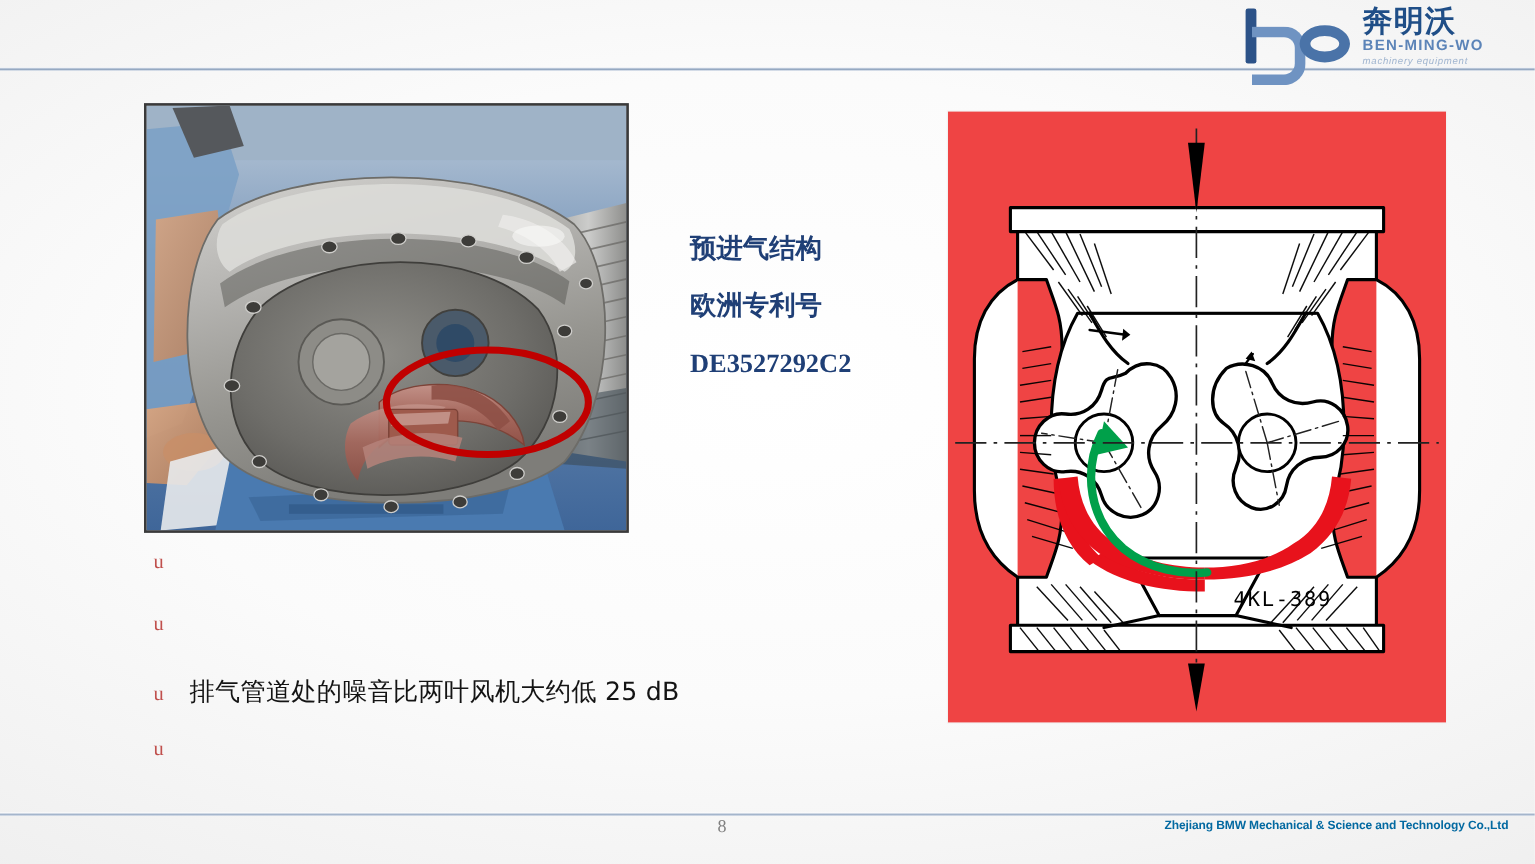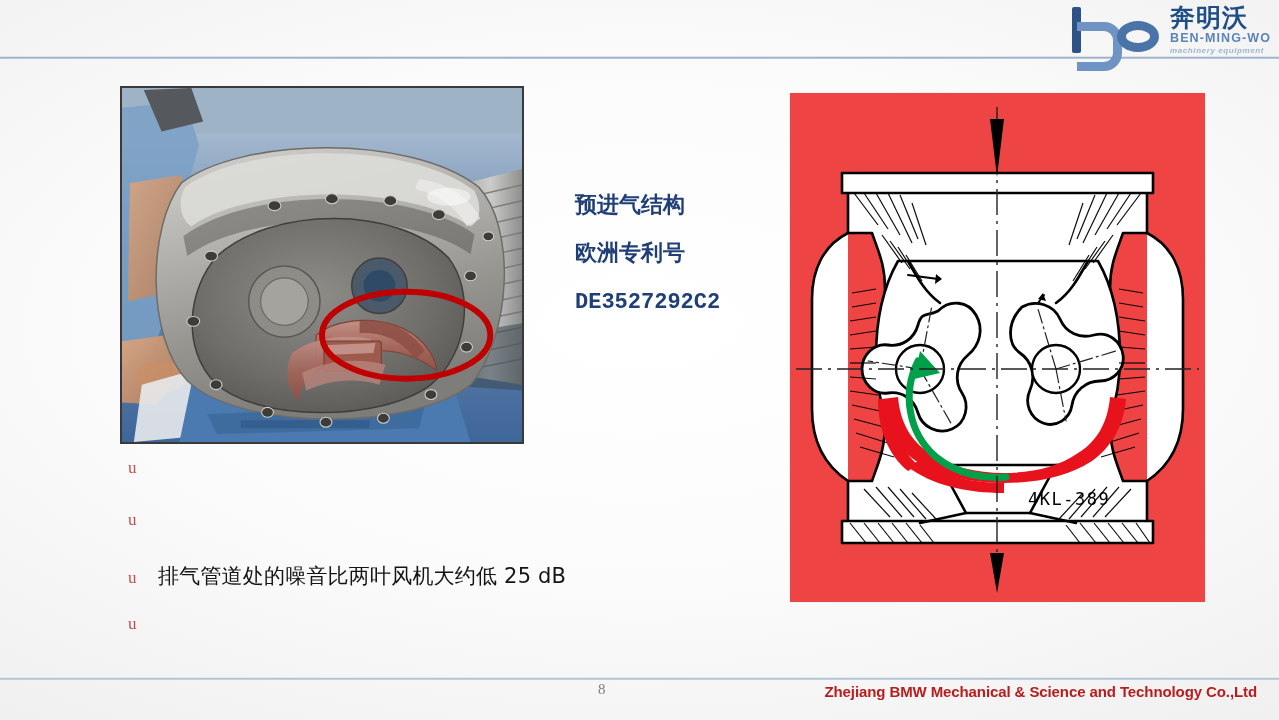--- a/index.html
+++ b/index.html
@@ -17,21 +17,21 @@
   #header {
     position: absolute; left: 0; top: 0; width: 1279px; height: 60px;
   }
   #header-divider {
     position: absolute; left: 0; top: 56px; width: 1279px; height: 3px;
     background: linear-gradient(to bottom, #ffffff 0%, #b9c6d8 35%, #8fa3bd 60%, #d9e1ec 100%);
   }
   #logo {
     position: absolute; right: 8px; top: 3px;
     width: 270px; height: 54px;
-    display: flex; align-items: center; justify-content: flex-end;
+    display: flex; align-items: center; justify-content: center;
   }
   .logo-mark {
     position: relative; width: 96px; height: 48px; margin-right: 4px; flex: none;
   }
   .logo-b {
     position: absolute; left: 2px; top: 1px; width: 42px; height: 46px;
   }
   .logo-b::before {
     content: ""; position: absolute; left: 0; top: 0; width: 9px; height: 46px;
     background: #2c5288; border-radius: 2px;
@@ -51,41 +51,40 @@
     font-size: 25px; font-weight: bold; color: #1f4e87;
     letter-spacing: 1px; font-family: "DejaVu Sans", sans-serif;
   }
   .logo-en {
     font-size: 12.5px; font-weight: bold; color: #5c84b8;
     letter-spacing: 1.1px; margin-top: 2px;
   }
   .logo-sub {
     font-size: 8px; color: #9fb4cf; letter-spacing: 0.6px; margin-top: 2px;
     font-style: italic;
-    font-weight: bold;
   }
 
   
   #photo {
     position: absolute; left: 120px; top: 86px; width: 404px; height: 358px;
     border: 2px solid #3a3a3a;
     overflow: hidden;
     background: #8d9198;
   }
   #photo-canvas { position: absolute; inset: 0; }
   #photo svg { display: block; width: 100%; height: 100%; }
 
   
   #title-block {
     position: absolute; left: 575px; top: 196px; width: 225px;
   }
   #title-block div {
     font-size: 22px; font-weight: bold; color: #1f3f76;
     line-height: 1; margin-bottom: 26px; white-space: nowrap;
-    font-family: Liberation Mono, monospace;
+    font-family: Liberation Serif, serif;
   }
   #title-block div:last-child { margin-bottom: 16px; letter-spacing: 0px; }
 
   
   #drawing-panel {
     position: absolute; left: 790px; top: 93px; width: 415px; height: 509px;
     background: #ef4444;
     box-shadow: 0 0 0 1px #f2f2f2;
   }
   #drawing-panel svg { display: block; width: 100%; height: 100%; }
@@ -113,21 +112,21 @@
     position: absolute; left: 0; top: 677px; width: 1279px; height: 3px;
     background: linear-gradient(to bottom, #ffffff 0%, #c3cedd 40%, #9eb0c8 62%, #e6ebf2 100%);
   }
   #page-number {
     position: absolute; left: 598px; top: 681px;
     font-size: 15px; color: #808080;
     font-family: "Liberation Serif", "DejaVu Serif", serif;
   }
   #footer-company {
     position: absolute; right: 22px; top: 683px;
-    font-size: 15px; font-weight: bold; color: #b91c1c;
+    font-size: 10px; font-weight: bold; color: #0369a1;
     font-family: "Liberation Sans", "DejaVu Sans", sans-serif;
     letter-spacing: -0.1px;
   }
 </style>
 </head>
 <body>
 
 <div id="header">
   <div id="header-divider"></div>
   <div id="logo">

